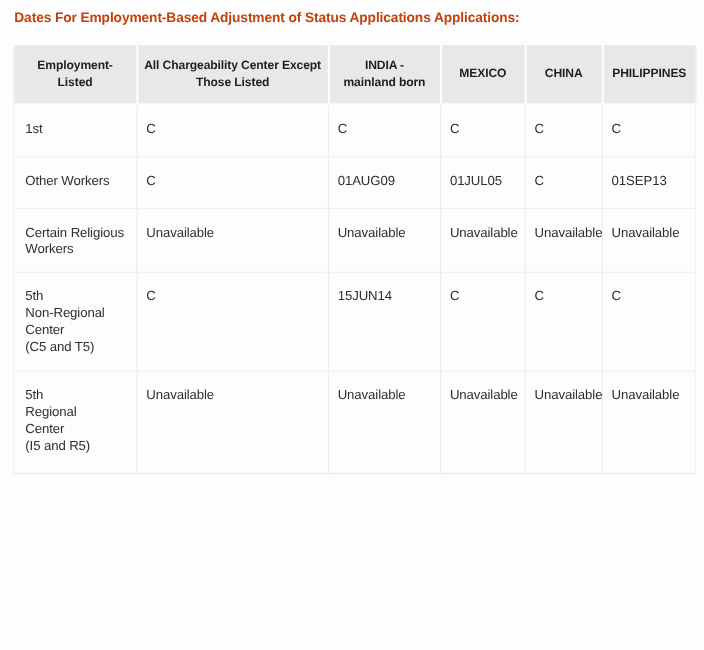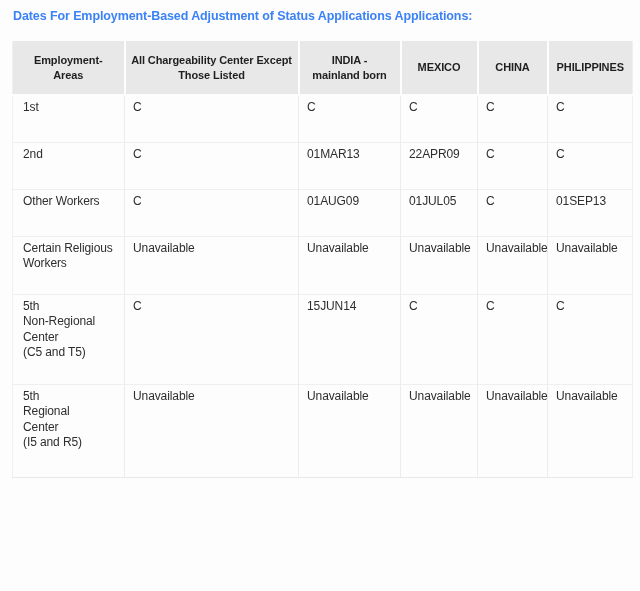--- a/index.html
+++ b/index.html
@@ -6,21 +6,21 @@
   html, body {
     width: 640px; height: 591px;
     background: #fdfdfd;
     font-family: "Liberation Sans", "DejaVu Sans", sans-serif;
     overflow: hidden;
   }
   .page-title {
     padding: 9px 0 0 13px;
     font-size: 12.5px;
     font-weight: bold;
-    color: #3b82f6;
+    color: #c2410c;
     letter-spacing: -0.1px;
     white-space: nowrap;
   }
   table.cutoff-table {
     border-collapse: collapse;
     table-layout: fixed;
     width: 620px;
     margin: 18px 0 0 12px;
     border-left: 1px solid #f0f0f0;
     border-right: 1px solid #f0f0f0;
@@ -51,21 +51,21 @@
 
   tbody tr { border-top: 1px solid #efefef; }
   tbody tr:first-child { border-top: none; }
   tbody td {
     color: #2e2e2e;
     font-size: 12px;
     vertical-align: top;
     text-align: left;
     line-height: 1.3;
     letter-spacing: -0.1px;
-    padding: 4px 2px 8px 8px;
+    padding: 14px 2px 8px 8px;
   }
   tbody td + td { border-left: 1px solid #ececec; }
   tbody td.cat { padding-left: 10px; white-space: pre-line; }
   tbody td.val { white-space: nowrap; }
 
   tr.h47 { height: 47px; }
   tr.h58 { height: 58px; }
   tr.h90 { height: 90px; }
   tr.h93 { height: 93px; }
 </style>
@@ -79,44 +79,36 @@
     <col class="c1">
       <col class="c2">
       <col class="c3">
       <col class="c4">
       <col class="c5">
       <col class="c6">
   </colgroup>
   <thead>
     <tr>
       <th>Employment-
-Areas</th>
+Listed</th>
       <th>All Chargeability Center Except
 Those Listed</th>
       <th>INDIA -
 mainland born</th>
       <th>MEXICO</th>
       <th>CHINA</th>
       <th>PHILIPPINES</th>
     </tr>
   </thead>
   <tbody>
     <tr class="h47">
       <td class="cat">1st</td>
       <td class="val">C</td>
       <td class="val">C</td>
       <td class="val">C</td>
-      <td class="val">C</td>
-      <td class="val">C</td>
-    </tr>
-    <tr class="h47">
-      <td class="cat">2nd</td>
-      <td class="val">C</td>
-      <td class="val">01MAR13</td>
-      <td class="val">22APR09</td>
       <td class="val">C</td>
       <td class="val">C</td>
     </tr>
     <tr class="h47">
       <td class="cat">Other Workers</td>
       <td class="val">C</td>
       <td class="val">01AUG09</td>
       <td class="val">01JUL05</td>
       <td class="val">C</td>
       <td class="val">01SEP13</td>

